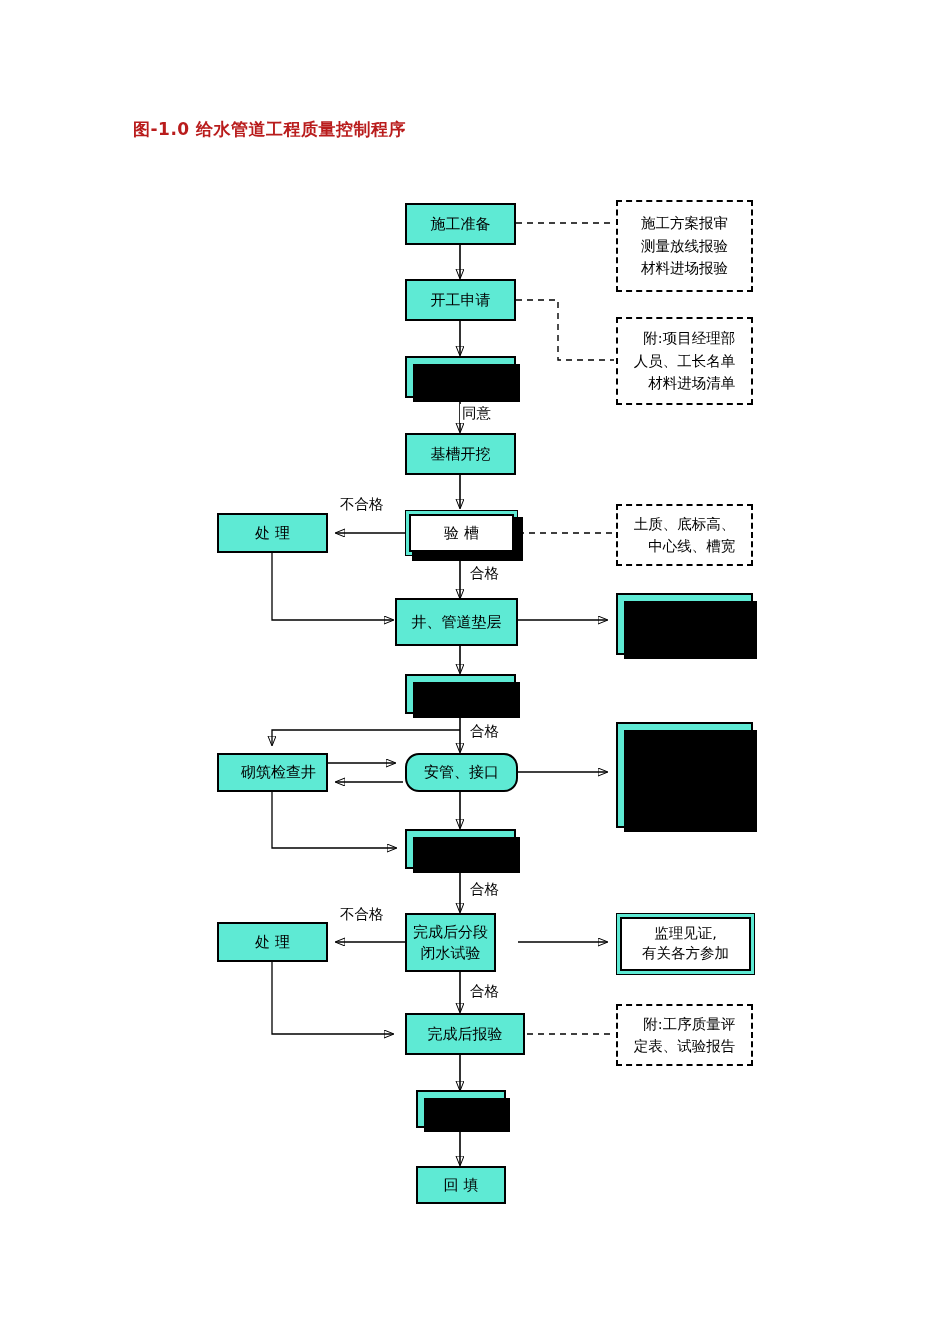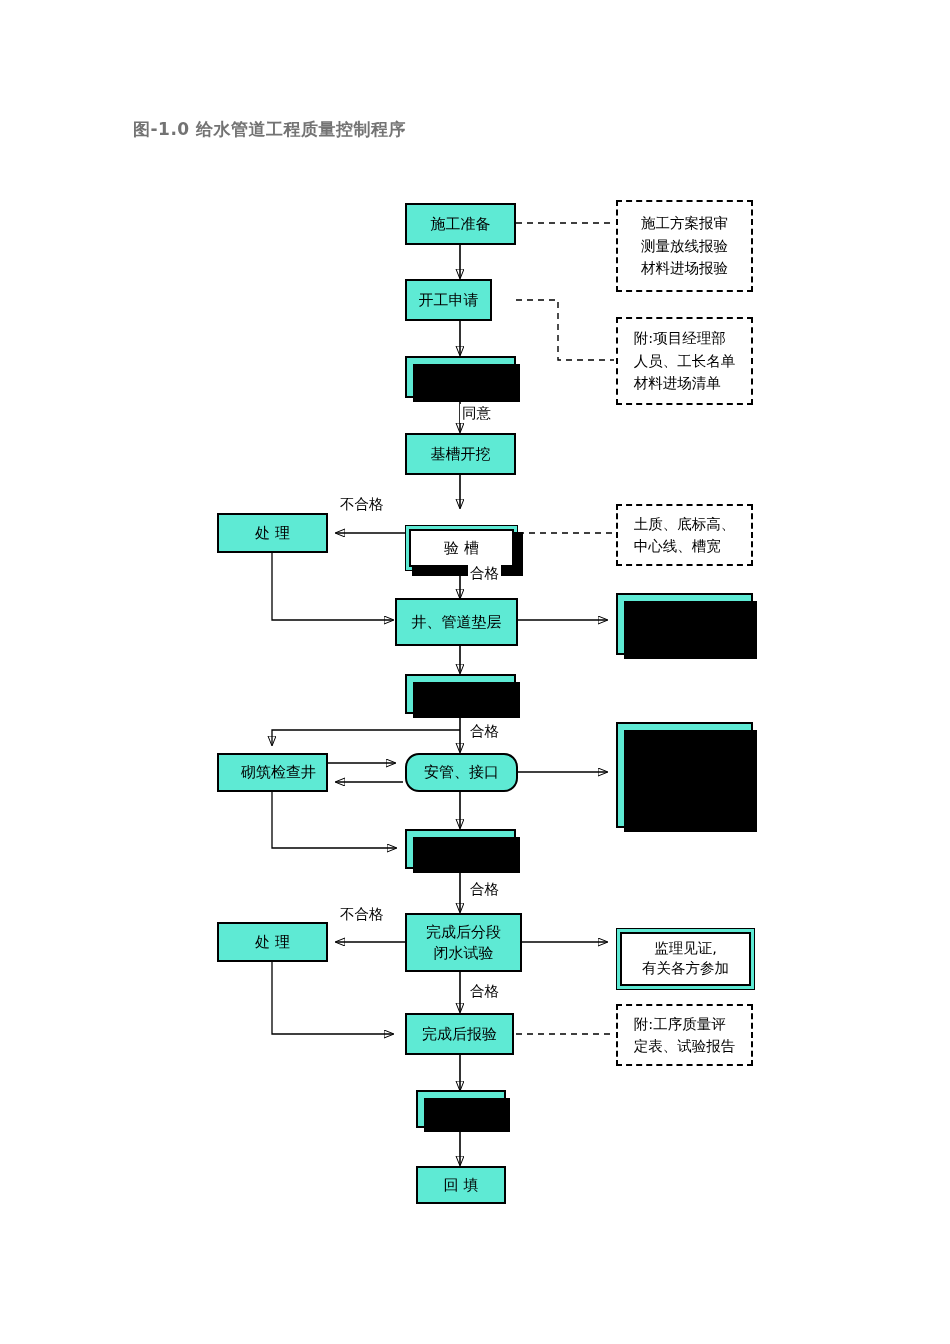--- a/index.html
+++ b/index.html
@@ -5,21 +5,21 @@
   html,body{margin:0;padding:0;}
   body{
     width:950px;height:1344px;background:#ffffff;
     font-family:"DejaVu Sans","Liberation Sans",sans-serif;
     position:relative;overflow:hidden;
   }
   #canvas{position:absolute;left:0;top:0;width:950px;height:1344px;}
 
   .title{
     position:absolute;left:133px;top:118px;
-    font-size:17px;font-weight:bold;color:#737373;
+    font-size:17px;font-weight:bold;color:#b91c1c;
     letter-spacing:0.5px;white-space:nowrap;
   }
 
   
   .node{
     position:absolute;box-sizing:border-box;
     background:#5eead4;border:2px solid #000;
     display:flex;align-items:center;justify-content:center;
     text-align:center;line-height:1.35;
     font-size:15px;color:#000;z-index:5;
@@ -28,34 +28,34 @@
 
   
   .shadow::after{
     content:"";position:absolute;
     left:6px;top:6px;width:100%;height:100%;
     background:#000;z-index:-1;
   }
   .shadow{z-index:6;}
 
   
-  .dbl{border:1px solid #000;padding:3px;margin-top:15px;}
+  .dbl{border:1px solid #000;padding:3px;}
   .dbl > .inner{
     width:100%;height:100%;box-sizing:border-box;
     border:2px solid #000;background:#fff;
     display:flex;align-items:center;justify-content:center;
     text-align:center;line-height:1.35;
   }
 
   
   .note{
     position:absolute;box-sizing:border-box;
     background:#fff;border:2px dashed #000;
     display:flex;align-items:center;justify-content:center;
-    text-align:left;line-height:1.55;
+    text-align:right;line-height:1.55;
     font-size:14.5px;color:#000;z-index:5;
   }
   .note .lbl{display:block;white-space:pre-line;}
 
   
   .elabel{
     position:absolute;font-size:14.5px;color:#000;
     background:#fff;padding:0 2px;z-index:7;white-space:nowrap;
   }
 
@@ -122,21 +122,21 @@
 
     <line x1="518" y1="533" x2="614" y2="533" stroke-width="1.4" stroke-dasharray="6,5"></line>
 
     <line x1="516" y1="1034" x2="614" y2="1034" stroke-width="1.4" stroke-dasharray="6,5"></line>
   </svg>
 
   <div class="node" style="left:405px;top:203px;width:111px;height:42px;">
     <span class="lbl">施工准备</span>
   </div>
 
-  <div class="node" style="left:405px;top:279px;width:87px;height:42px;">
+  <div class="node" style="left:405px;top:279px;width:111px;height:42px;">
     <span class="lbl">开工申请</span>
   </div>
 
   <div class="node shadow" style="left:405px;top:356px;width:111px;height:42px;">
     <span class="lbl">监理审查</span>
   </div>
 
   <div class="node" style="left:405px;top:433px;width:111px;height:42px;">
     <span class="lbl">基槽开挖</span>
   </div>
@@ -164,30 +164,30 @@
   </div>
 
   <div class="node" style="left:405px;top:753px;width:113px;height:39px;border-radius:14px;">
     <span class="lbl">安管、接口</span>
   </div>
 
   <div class="node shadow" style="left:405px;top:829px;width:111px;height:40px;">
     <span class="lbl">监理检验</span>
   </div>
 
-  <div class="node" style="left:405px;top:913px;width:117px;height:59px;">
+  <div class="node" style="left:405px;top:913px;width:91px;height:59px;">
     <span class="lbl">完成后分段
 闭水试验</span>
   </div>
 
   <div class="node" style="left:217px;top:922px;width:111px;height:40px;">
     <span class="lbl">处 理</span>
   </div>
 
-  <div class="node" style="left:405px;top:1013px;width:109px;height:42px;">
+  <div class="node" style="left:405px;top:1013px;width:120px;height:42px;">
     <span class="lbl">完成后报验</span>
   </div>
 
   <div class="node shadow" style="left:416px;top:1090px;width:90px;height:38px;">
     <span class="lbl">验 收</span>
   </div>
 
   <div class="node" style="left:416px;top:1166px;width:90px;height:38px;">
     <span class="lbl">回 填</span>
   </div>

